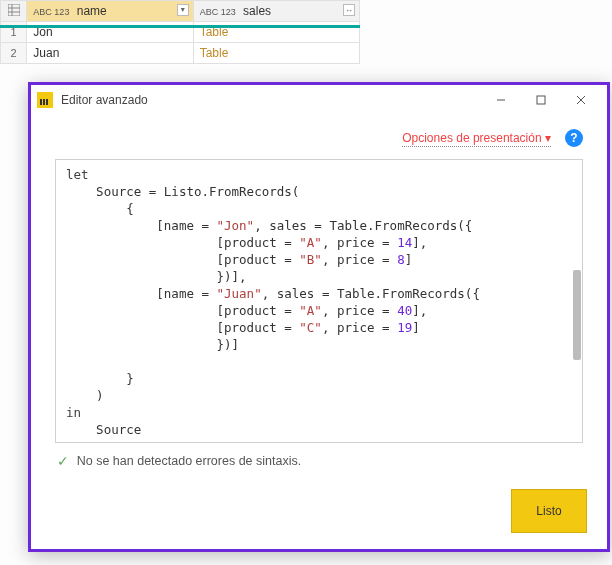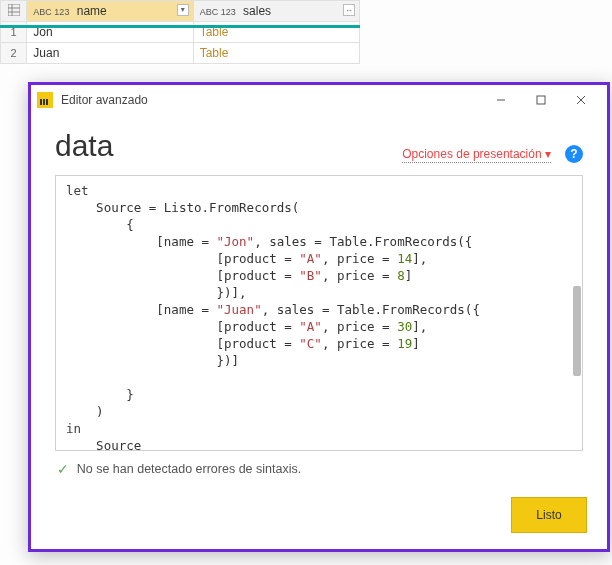--- a/index.html
+++ b/index.html
@@ -144,35 +144,35 @@
     height: 100%;
   }
   .scroll-stub {
     position: absolute; right: 1px; top: 110px;
     width: 8px; height: 90px;
     background: #bcbcbc;
     border-radius: 2px;
   }
   .kw { color: #404040; }
   .str { color: #b04040; }
-  .num { color: #4d7c0f; }
+  .num { color: #6d28d9; }
 
   .status {
     display: flex; align-items: center;
     padding: 10px 2px 6px 2px;
     font-size: 12.5px; color: #555;
   }
   .status .chk { color: #5aa65a; font-size: 14px; margin-right: 8px; }
 
   .btnrow {
     display: flex; justify-content: flex-end;
     padding: 4px 20px 16px 0; gap: 10px;
   }
   .btn {
-    min-width: 76px; height: 36px;
+    min-width: 76px; height: 44px;
     border: 1px solid #b8b8b8;
     background: #fff;
     font-size: 12px;
     display: flex; align-items: center; justify-content: center;
     cursor: pointer;
   }
   .btn.primary { background: #f2c811; border-color: #d4ad0b; }
 </style>
 </head>
 <body>
@@ -230,38 +230,37 @@
           <svg viewBox="0 0 10 10">
             <line x1="1" y1="1" x2="9" y2="9" stroke="#555" stroke-width="1"></line>
             <line x1="9" y1="1" x2="1" y2="9" stroke="#555" stroke-width="1"></line>
           </svg>
         </div>
     </div>
   </div>
 
   <div class="body">
     <div class="hrow">
-      <div class="qname">data</div>
       <div class="spacer"></div>
       <div class="preslink">
         <span>Opciones de presentación</span> <span>▾</span>
       </div>
       <div class="helpicon">?</div>
     </div>
 
     <div class="editor-box">
 <div class="editor"><span class="kw">let</span>
 <span>    Source = Listo.FromRecords(</span>
 <span>        {</span>
 <span>            [name = </span><span class="str">"Jon"</span><span>, sales = Table.FromRecords({</span>
 <span>                    [product = </span><span class="str">"A"</span><span>, price = </span><span class="num">14</span><span>],</span>
 <span>                    [product = </span><span class="str">"B"</span><span>, price = </span><span class="num">8</span><span>]</span>
 <span>                    })],</span>
 <span>            [name = </span><span class="str">"Juan"</span><span>, sales = Table.FromRecords({</span>
-<span>                    [product = </span><span class="str">"A"</span><span>, price = </span><span class="num">30</span><span>],</span>
+<span>                    [product = </span><span class="str">"A"</span><span>, price = </span><span class="num">40</span><span>],</span>
 <span>                    [product = </span><span class="str">"C"</span><span>, price = </span><span class="num">19</span><span>]</span>
 <span>                    })]</span>
 
 <span>        }</span>
 <span>    )</span>
 <span class="kw">in</span>
 <span>    Source</span></div>
       <div class="scroll-stub"></div>
     </div>
 

